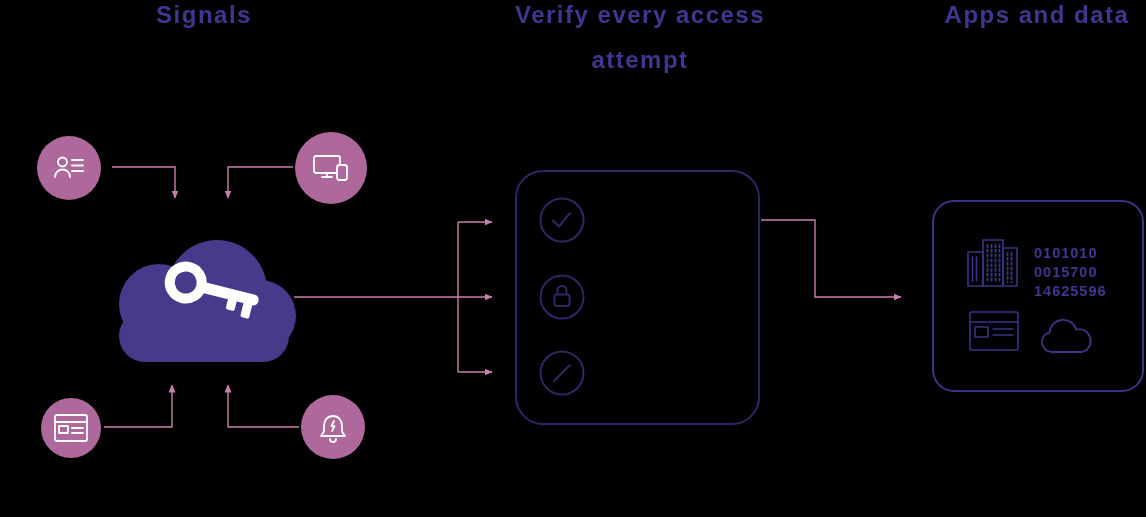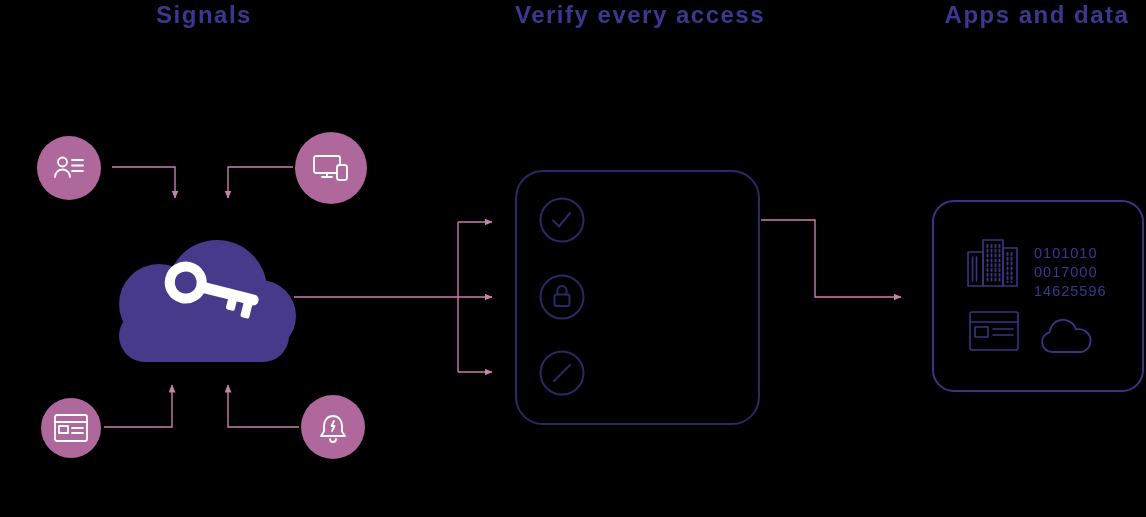--- a/index.html
+++ b/index.html
@@ -53,21 +53,21 @@
   #step-block{top:178px;}
   .apps-box{
     position:absolute;left:932px;top:200px;width:212px;height:192px;
     border:2px solid var(--apps_line);border-radius:22px;box-sizing:border-box;
   }
   .aicon{stroke:var(--apps_line);fill:none;stroke-width:1.6;stroke-linecap:round;stroke-linejoin:round;}
   .abs{position:absolute;}
   #buildings{left:32px;top:34px;}
   #binary{
     left:100px;top:42px;width:100px;
-    color:var(--binary_text);font-size:14.5px;font-weight:400;
+    color:var(--binary_text);font-size:14.5px;font-weight:700;
     letter-spacing:1px;line-height:19px;white-space:nowrap;
   }
   #binary span{display:block;}
   #appwindow{left:34px;top:108px;}
   #appcloud{left:102px;top:112px;}
 </style>
 </head>
 <body>
 
 <div class="canvas">
@@ -86,20 +86,21 @@
     <path d="M458 222 V372"></path>
     <path d="M458 222 H492" marker-end="url(#arw)"></path>
     <path d="M458 297 H492" marker-end="url(#arw)"></path>
     <path d="M458 372 H492" marker-end="url(#arw)"></path>
     <path d="M761 220 H815 V297 H901" marker-end="url(#arw)"></path>
   </svg>
 
   <div class="heading" id="h-signals">Signals</div>
   <div class="heading" id="h-verify">
     <span>Verify every access</span>
+    <span>attempt</span>
   </div>
   <div class="heading" id="h-apps">Apps and data</div>
 
   <div class="circle" id="c-user">
     <svg class="wicon" width="36" height="36" viewBox="0 0 36 36">
       <circle cx="11.5" cy="12" r="4.5"></circle>
       <path d="M4 27 a7.5 7.5 0 0 1 15 0"></path>
       <path d="M21 10 H32 M21 15.5 H32 M21 21 H32"></path>
     </svg>
   </div>
@@ -167,21 +168,21 @@
     <svg class="aicon abs" id="buildings" width="56" height="52" viewBox="0 0 56 52">
       <rect x="2" y="16" width="15" height="34"></rect>
       <path d="M6.5 21 V45 M10.5 21 V45"></path>
       <rect x="17" y="4" width="20" height="46"></rect>
       <path d="M21.5 9 V47 M25.5 9 V47 M29.5 9 V47 M33.5 9 V47" stroke-width="2" stroke-dasharray="2 2.8"></path>
       <rect x="37" y="12" width="14" height="38"></rect>
       <path d="M41.5 17 V46 M45.5 17 V46" stroke-width="2" stroke-dasharray="2 2.8"></path>
     </svg>
     <div class="abs" id="binary">
       <span>0101010</span>
-      <span>0017000</span>
+      <span>0015700</span>
       <span>14625596</span>
     </div>
     <svg class="aicon abs" id="appwindow" width="52" height="42" viewBox="0 0 52 42">
       <rect x="2" y="2" width="48" height="38" rx="2"></rect>
       <path d="M2 12 H50"></path>
       <rect x="7" y="17" width="13" height="10"></rect>
       <path d="M25 19 H45 M25 25 H45"></path>
     </svg>
     <svg class="aicon abs" id="appcloud" width="62" height="44" viewBox="0 0 62 44">
       <path d="M16 38 a10 10 0 0 1 -2.4 -19.7 A13.5 13.5 0 0 1 40 15.5 A9.5 9.5 0 0 1 46 38 Z" stroke-width="1.8"></path>

